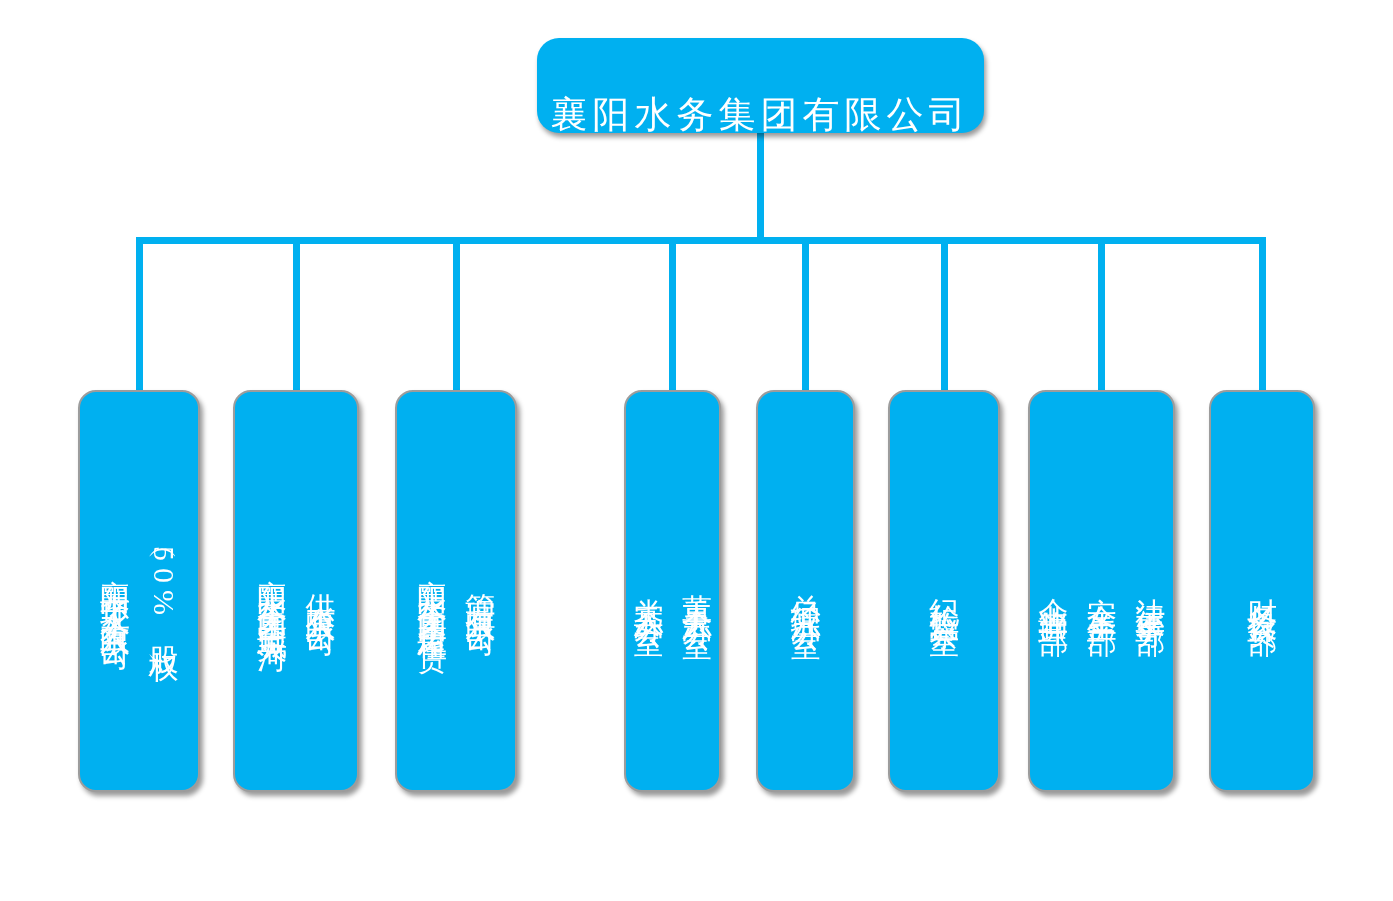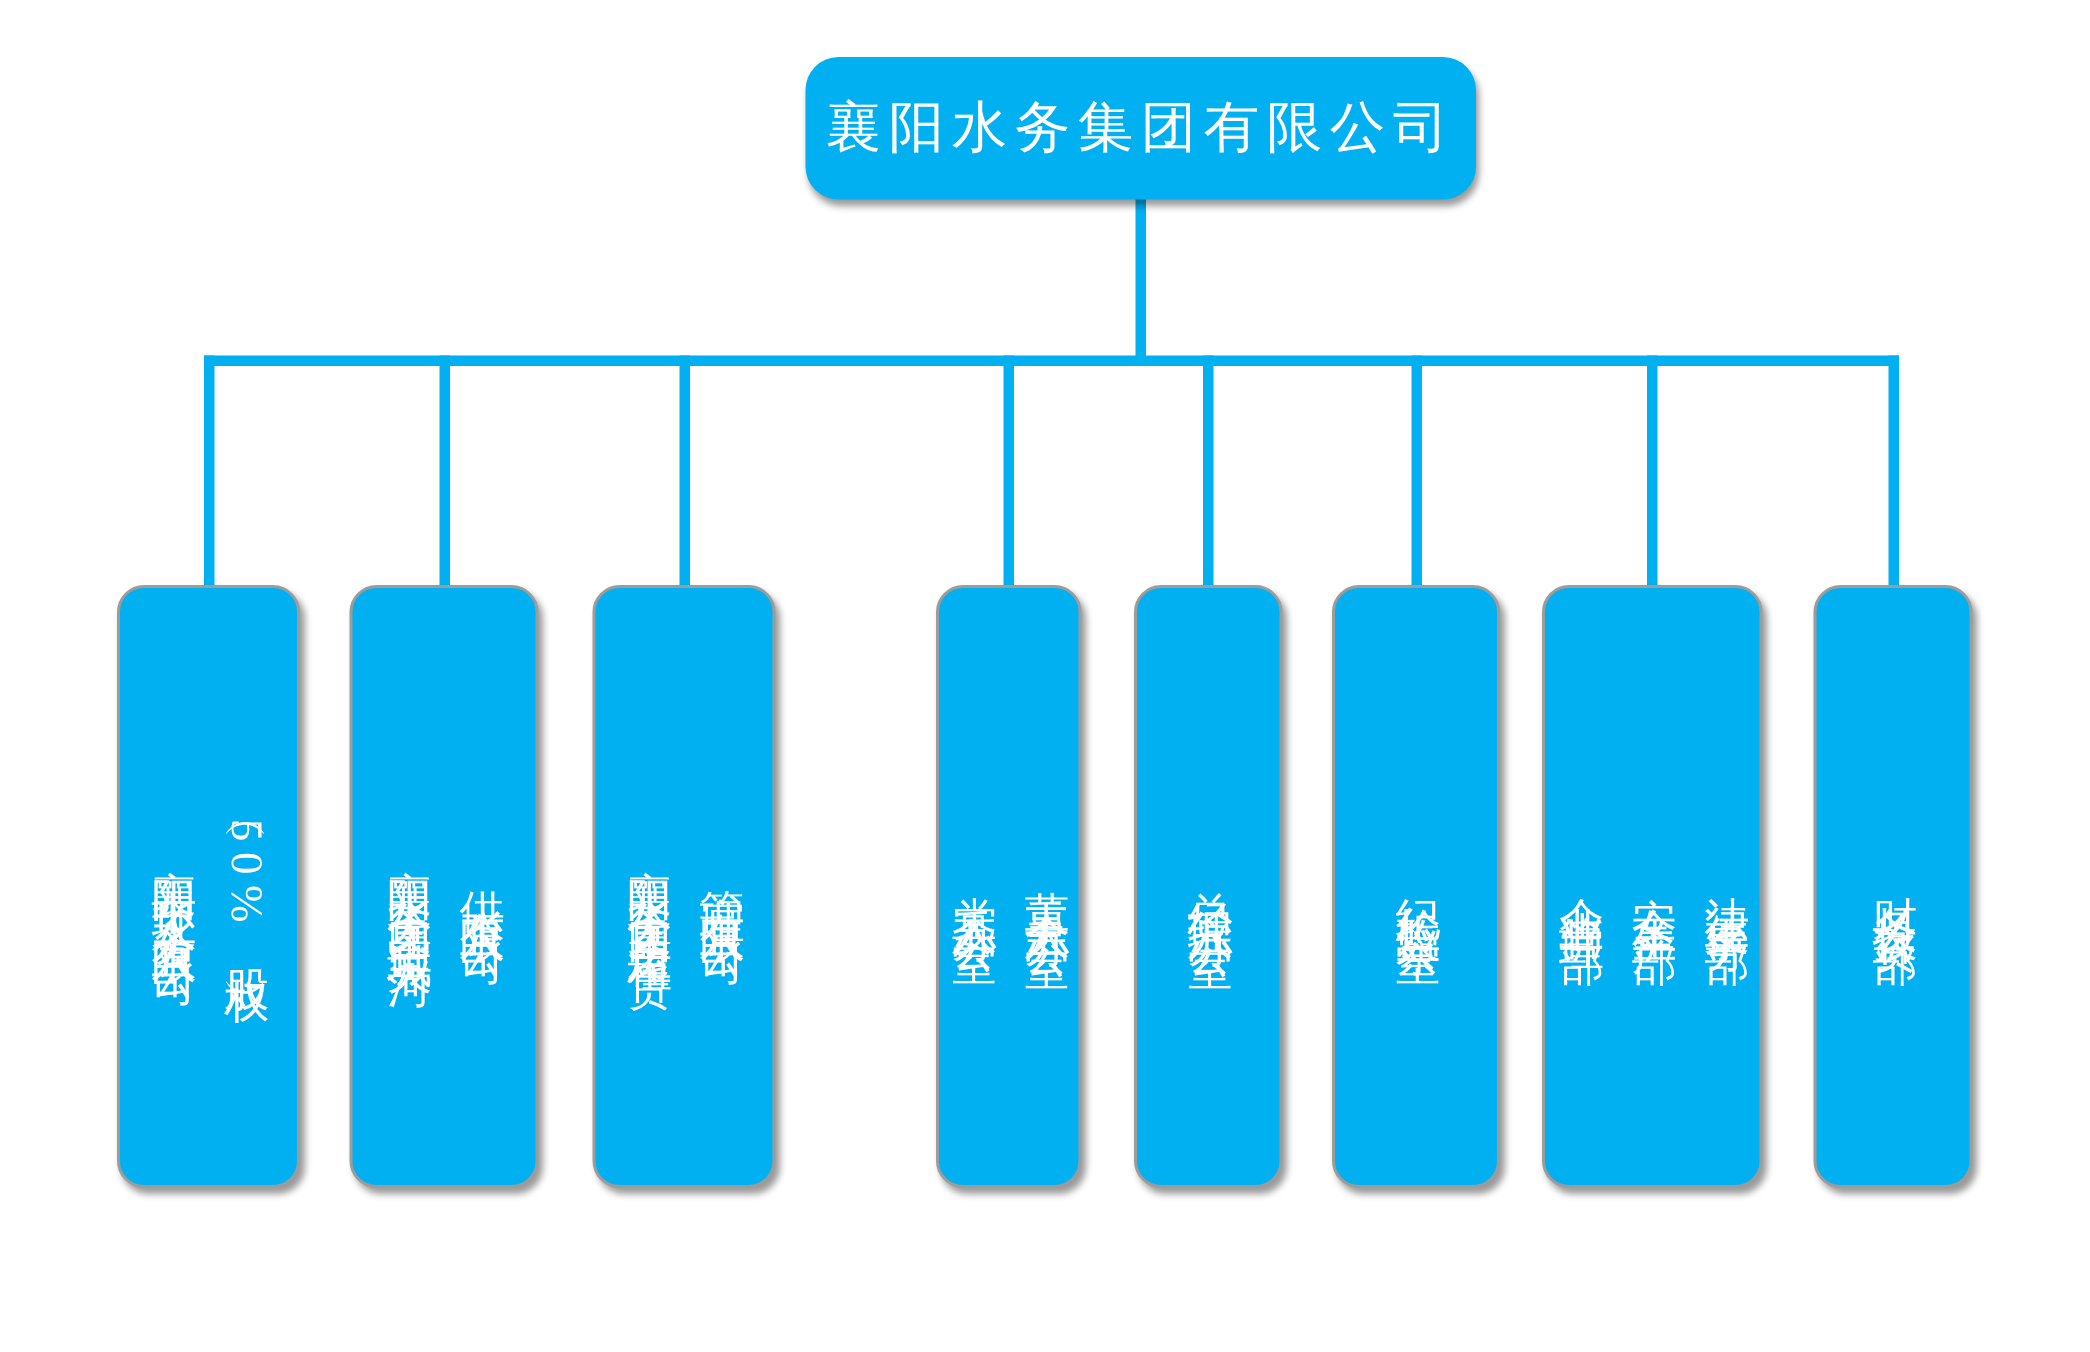--- a/index.html
+++ b/index.html
@@ -31,20 +31,21 @@
     background:var(--node-fill);
     color:var(--node-text);
     display:flex;
     align-items:center;
     justify-content:center;
   }
   .root{
     left:537px;top:38px;width:447px;height:95px;
     border-radius:22px;
     box-shadow:2px 4px 5px rgba(0,0,0,0.40);
+    align-items:flex-end;
   }
   .root .hlabel{
     font-size:37px;
     letter-spacing:5px;
     white-space:nowrap;
     line-height:1;
   }
 
   
   .child{

